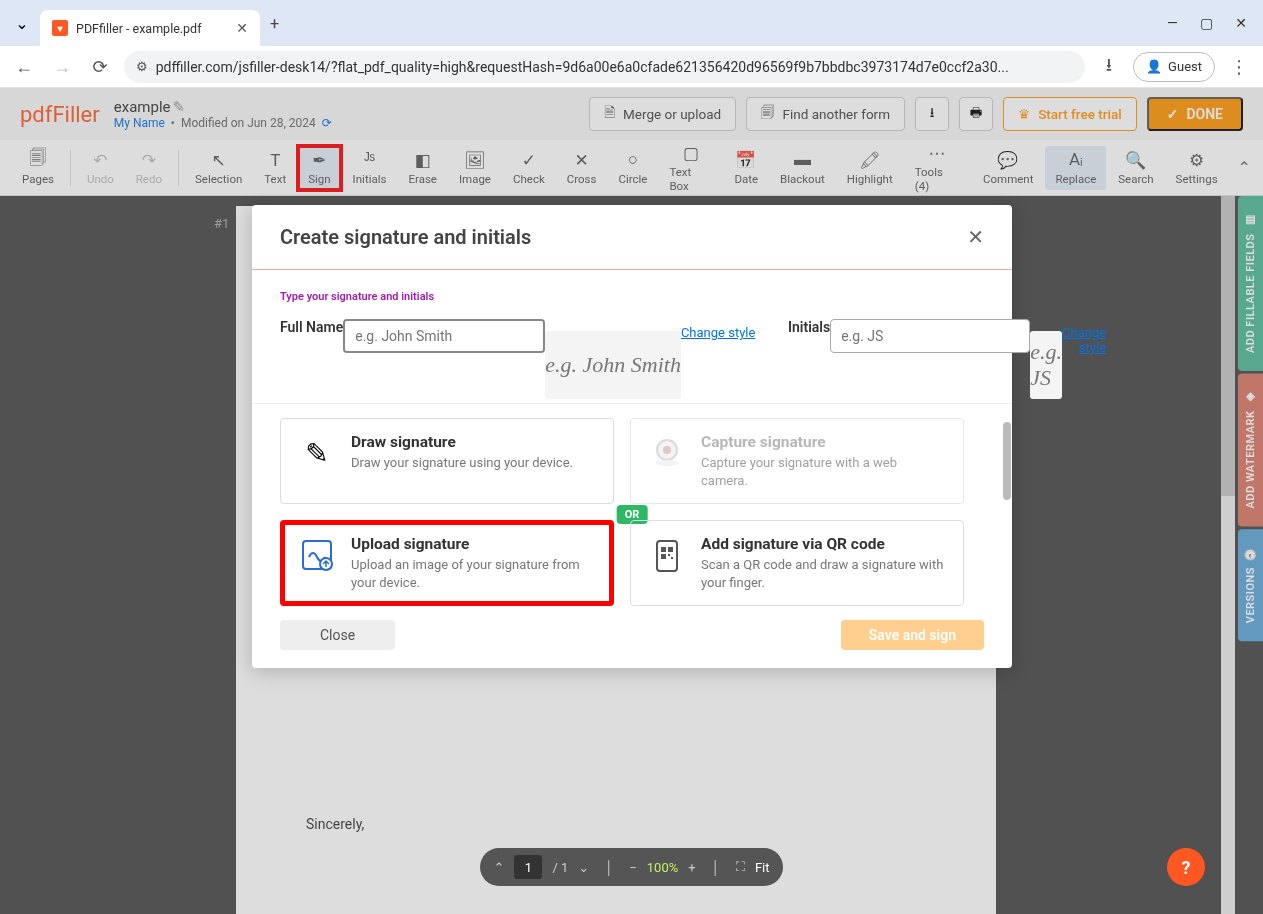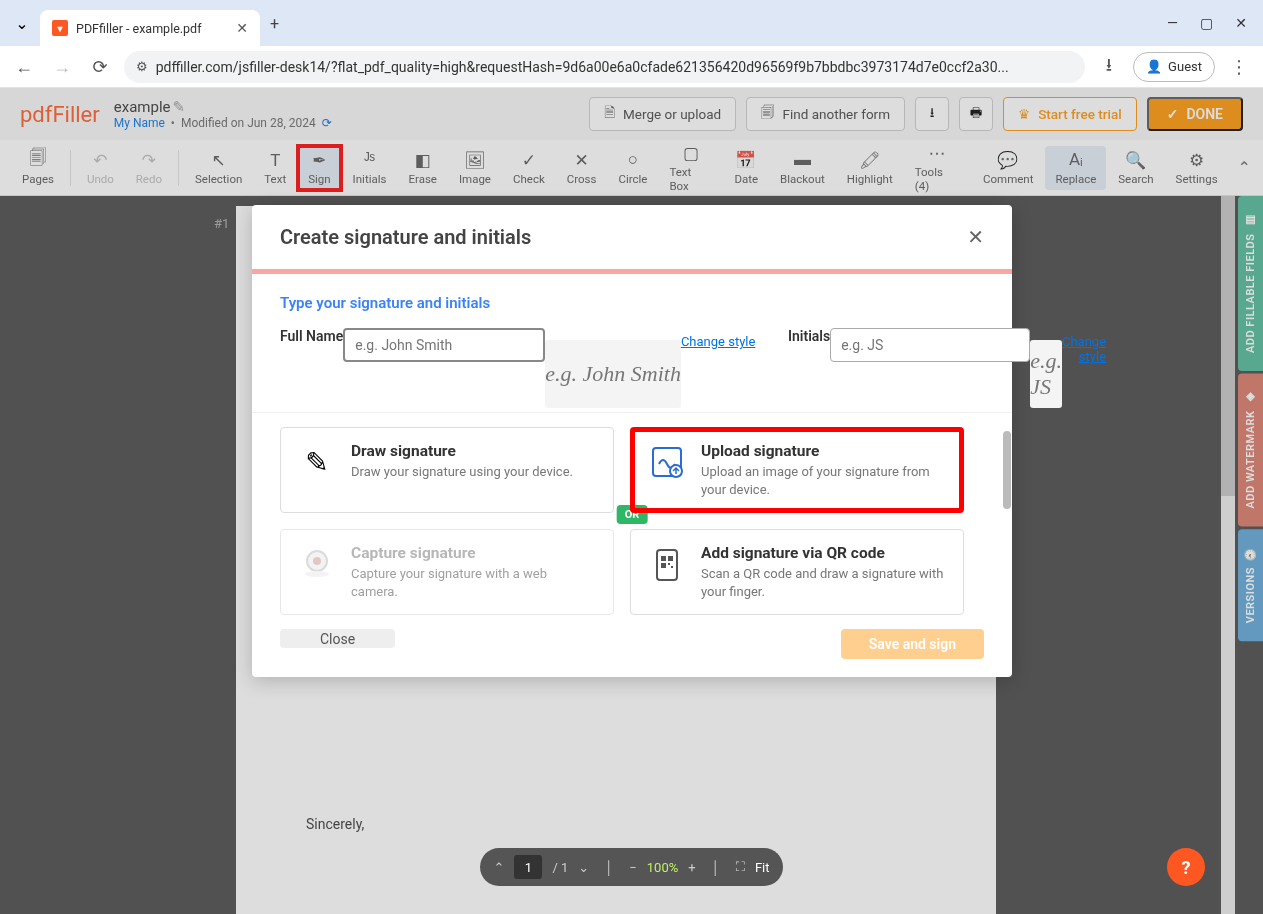--- a/index.html
+++ b/index.html
@@ -48,25 +48,25 @@
 
 
 .canvas-area { position: absolute; top: 196px; left: 0; right: 0; bottom: 0; background: #444; overflow: hidden; }
 .page-num-side { position: absolute; left: 214px; top: 20px; color: #aaa; font-size: 13px; }
 .doc-page { position: absolute; left: 236px; top: 10px; width: 760px; background: #fff; height: 900px; padding: 50px 70px; }
 .doc-page p { font-size: 14px; color: #333; margin-top: 560px; }
 
 
 .modal-overlay { position: absolute; top: 88px; left: 0; right: 0; bottom: 0; background: rgba(120,120,120,0.25); }
 .modal { position: absolute; left: 252px; top: 205px; width: 760px; background: #fff; border-radius: 4px; box-shadow: 0 4px 20px rgba(0,0,0,0.2); }
-.modal-hdr { padding: 20px 28px; display: flex; align-items: center; justify-content: space-between; border-bottom: 5px solid #fca5a5; }
+.modal-hdr { padding: 20px 28px; display: flex; align-items: center; justify-content: space-between; border-bottom: 1px solid #fca5a5; }
 .modal-title { font-size: 20px; font-weight: 600; color: #444; }
 .modal-close { font-size: 20px; color: #666; }
 .modal-body { padding: 20px 28px 4px; }
-.section-title { font-size: 15px; font-weight: 600; color: #3b82f6; margin-bottom: 16px; }
+.section-title { font-size: 11px; font-weight: 600; color: #a21caf; margin-bottom: 16px; }
 .input-row { display: flex; gap: 20px; }
 .input-col { display: flex; flex-direction: row; }
 .input-col.full { flex: 1; }
 .input-col.init { width: 196px; }
 .input-label { font-size: 14px; font-weight: 600; color: #333; margin-bottom: 6px; }
 .text-input { height: 34px; border: 1px solid #aaa; border-radius: 4px; padding: 0 10px; font-size: 14px; }
 .text-input.focus { border: 2px solid #888; }
 .preview { background: #f4f4f4; height: 68px; margin-top: 12px; display: flex; align-items: center; justify-content: center; font-family: cursive; font-size: 22px; color: #777; font-style: italic; border-radius: 3px; }
 .change-link { text-align: right; margin-top: 6px; font-size: 13px; }
 .change-link a { color: #0073e6; text-decoration: underline; }
@@ -76,21 +76,21 @@
 .options-grid { display: flex; flex-wrap: wrap; gap: 16px; }
 .opt-card { border: 1px solid #ddd; border-radius: 4px; padding: 14px 16px; width: 334px; display: flex; gap: 14px; align-items: flex-start; }
 .opt-card.highlighted { border: 5px solid #ff0000; padding: 10px 12px; }
 .opt-icon { width: 40px; height: 40px; display: flex; align-items: center; justify-content: center; font-size: 28px; flex-shrink: 0; }
 .opt-text h4 { font-size: 15.5px; font-weight: 700; color: #333; margin-bottom: 3px; }
 .opt-text.disabled h4 { color: #999; }
 .opt-text p { font-size: 13px; color: #777; line-height: 1.35; }
 .scroll-indicator { position: absolute; right: 1px; top: 18px; width: 8px; height: 78px; background: #bbb; border-radius: 4px; }
 
 .modal-footer { padding: 14px 28px 18px; display: flex; justify-content: space-between; }
-.btn-close { background: #eee; border: none; height: 19px; padding: 0 40px; border-radius: 4px; font-size: 14px; color: #555; }
+.btn-close { background: #eee; border: none; height: 30px; padding: 0 40px; border-radius: 4px; font-size: 14px; color: #555; }
 .btn-save { background: #ffcf8f; border: none; height: 30px; padding: 0 28px; border-radius: 4px; font-size: 14px; color: #fff; font-weight: 600; }
 
 
 .side-tabs { position: absolute; right: 0; top: 196px; display: flex; flex-direction: column; gap: 2px; }
 .side-tab { writing-mode: vertical-rl; transform: rotate(180deg); padding: 18px 6px; font-size: 11px; font-weight: 600; color: #fff; border-radius: 0 4px 4px 0; letter-spacing: 0.5px; display: flex; align-items: center; gap: 6px; }
 .side-tab.green { background: #4db897; }
 .side-tab.red { background: #d97766; }
 .side-tab.blue { background: #5ca5d6; }
 
 
@@ -323,45 +323,45 @@
   <div class="options-area">
     <div class="scroll-indicator"></div>
     <div class="options-grid">
       <div class="opt-card">
         <div class="opt-icon">✎</div>
         <div class="opt-text">
           <h4>Draw signature</h4>
           <p>Draw your signature using your device.</p>
         </div>
       </div>
+      <div class="opt-card" style="opacity:0.7">
+        <div class="opt-icon">
+          <svg width="36" height="36" viewBox="0 0 36 36">
+              <circle cx="18" cy="15" r="10" fill="#eee" stroke="#ccc" stroke-width="2"></circle>
+              <circle cx="18" cy="15" r="4" fill="#d8b0b0"></circle>
+              <ellipse cx="18" cy="28" rx="12" ry="3" fill="#eee"></ellipse>
+            </svg>
+        </div>
+        <div class="opt-text disabled">
+          <h4>Capture signature</h4>
+          <p>Capture your signature with a web camera.</p>
+        </div>
+      </div>
       <div class="opt-card highlighted">
         <div class="opt-icon" style="color:#2a6bd4">
           <svg width="36" height="36" viewBox="0 0 36 36">
               <rect x="4" y="4" width="28" height="28" rx="3" fill="none" stroke="#2a6bd4" stroke-width="2"></rect>
               <path d="M10 20 Q14 12 18 20 T26 20" fill="none" stroke="#2a6bd4" stroke-width="2"></path>
               <circle cx="27" cy="27" r="6" fill="#fff" stroke="#2a6bd4" stroke-width="2"></circle>
               <path d="M27 24 v6 M24 27 l3 -3 l3 3" fill="none" stroke="#2a6bd4" stroke-width="1.5"></path>
             </svg>
         </div>
         <div class="opt-text">
           <h4>Upload signature</h4>
           <p>Upload an image of your signature from your device.</p>
-        </div>
-      </div>
-      <div class="opt-card" style="opacity:0.7">
-        <div class="opt-icon">
-          <svg width="36" height="36" viewBox="0 0 36 36">
-              <circle cx="18" cy="15" r="10" fill="#eee" stroke="#ccc" stroke-width="2"></circle>
-              <circle cx="18" cy="15" r="4" fill="#d8b0b0"></circle>
-              <ellipse cx="18" cy="28" rx="12" ry="3" fill="#eee"></ellipse>
-            </svg>
-        </div>
-        <div class="opt-text disabled">
-          <h4>Capture signature</h4>
-          <p>Capture your signature with a web camera.</p>
         </div>
       </div>
       <div class="opt-card">
         <div class="opt-icon">
           <svg width="36" height="36" viewBox="0 0 36 36">
               <rect x="8" y="4" width="20" height="30" rx="3" fill="none" stroke="#555" stroke-width="2"></rect>
               <rect x="12" y="10" width="5" height="5" fill="#555"></rect>
               <rect x="19" y="10" width="5" height="5" fill="#555"></rect>
               <rect x="12" y="17" width="5" height="5" fill="#555"></rect>
               <rect x="19" y="17" width="2" height="2" fill="#555"></rect>

